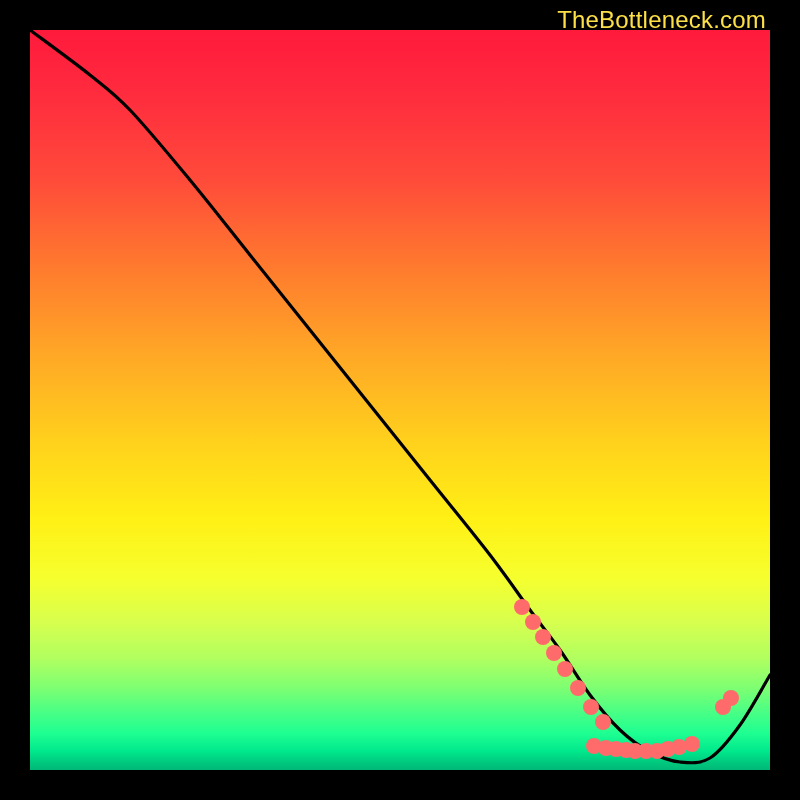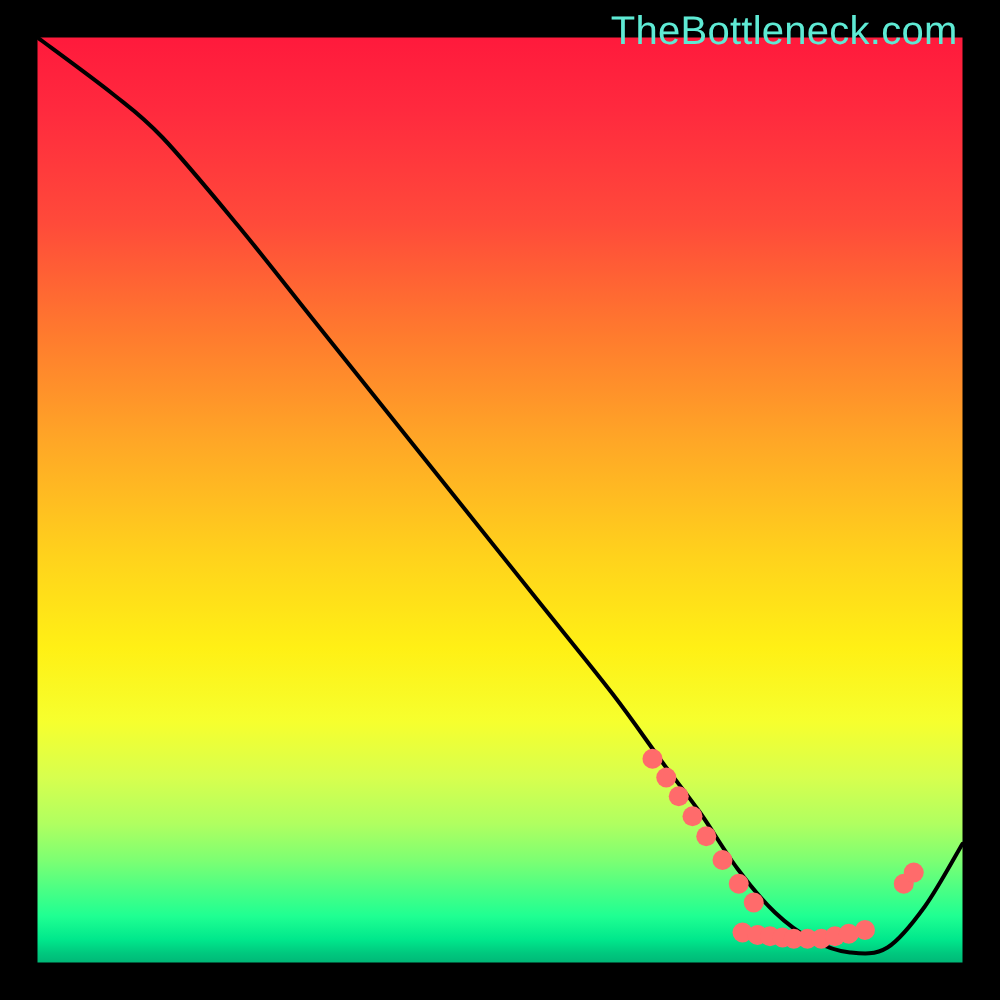--- a/index.html
+++ b/index.html
@@ -41,22 +41,22 @@
       #1fff92 95%,
       #00e88c 97.5%,
       #00c87e 99%,
       #00b877 100%
     );
   }
   .watermark {
     position: absolute;
     top: 6px;
     right: 34px;
-    color: #5eead4;
-    font-size: 32px;
+    color: #fde047;
+    font-size: 24px;
     font-weight: 400;
     letter-spacing: 0.2px;
     user-select: none;
   }
   svg.curve {
     position: absolute;
     left: 0;
     top: 0;
     width: 740px;
     height: 740px;

